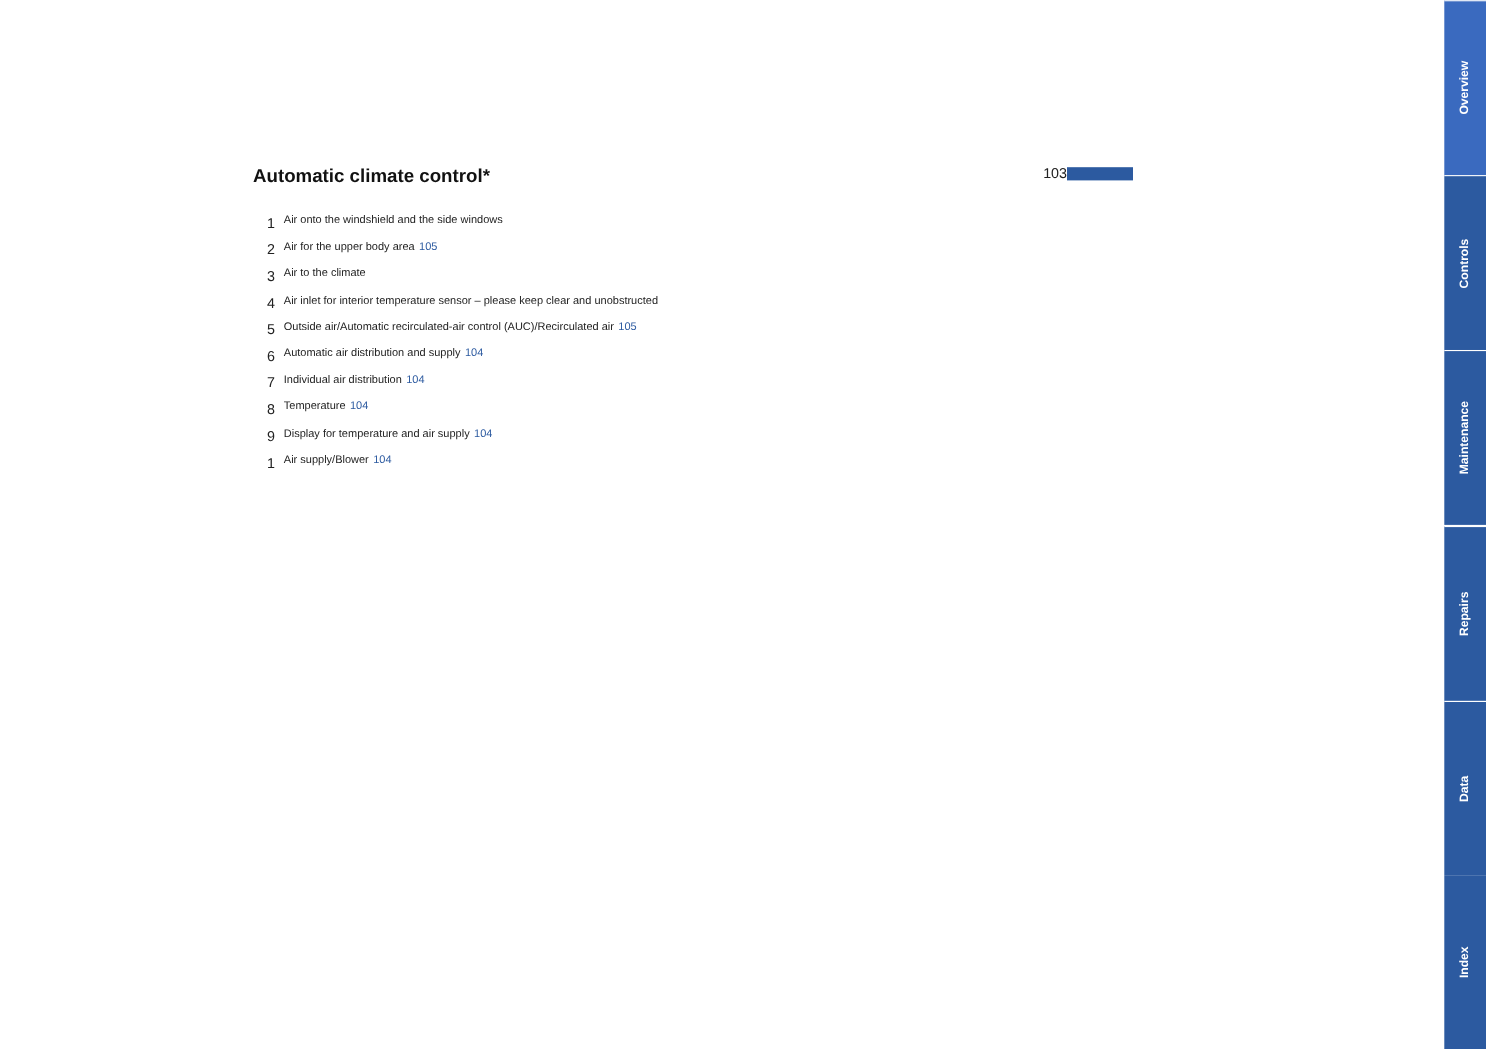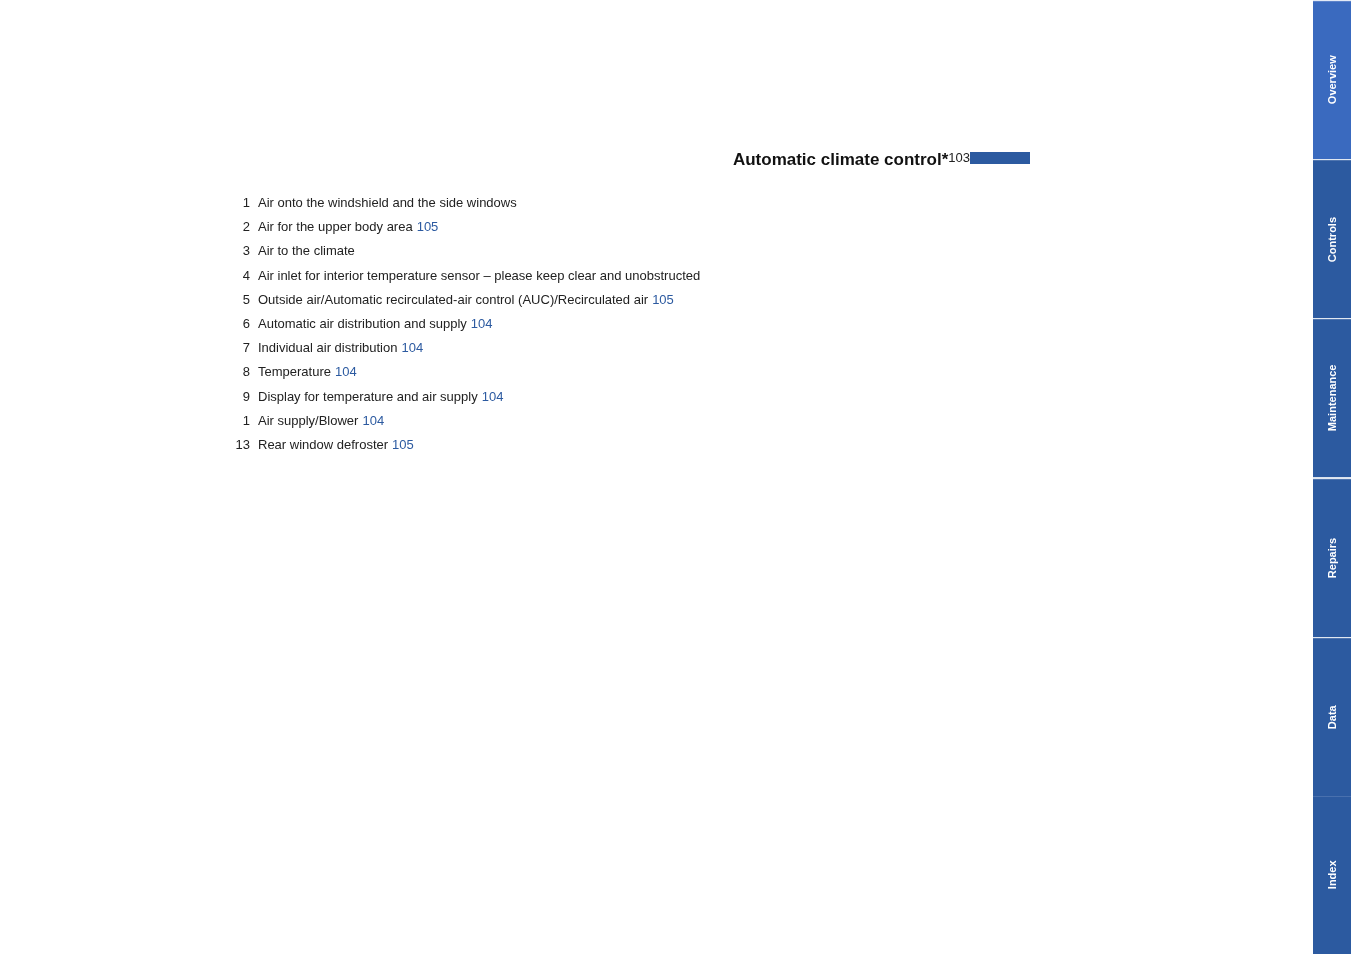--- a/index.html
+++ b/index.html
@@ -22,21 +22,21 @@
     .main-content {
       position: absolute;
       top: 150px;
       left: 230px;
       width: 800px;
     }
 
     .page-header {
       display: flex;
       align-items: flex-start;
-      justify-content: flex-end;
+      justify-content: space-between;
       margin-bottom: 20px;
       padding-bottom: 4px;
     }
 
     .page-title {
       font-size: 17px;
       font-weight: bold;
       color: #111111;
     }
 
@@ -73,21 +73,21 @@
       min-width: 28px;
       text-align: right;
       padding-right: 8px;
       color: #222222;
       font-size: 13px;
       flex-shrink: 0;
     }
 
     .item-text {
       color: #222222;
-      font-size: 13px;
+      font-size: 10px;
       flex: 1;
     }
 
     .item-link {
       color: #2c5aa0;
       margin-left: 4px;
       text-decoration: none;
     }
 
     
@@ -188,24 +188,20 @@
         <span class="item-text">Temperature<a class="item-link" href="#">104</a></span>
       </li>
       <li class="list-item">
         <span class="item-number">9</span>
         <span class="item-text">Display for temperature and air supply<a class="item-link" href="#">104</a></span>
       </li>
       <li class="list-item">
         <span class="item-number">1</span>
         <span class="item-text">Air supply/Blower<a class="item-link" href="#">104</a></span>
       </li>
-      <li class="list-item">
-        <span class="item-number">13</span>
-        <span class="item-text">Rear window defroster<a class="item-link" href="#">105</a></span>
-      </li>
     </ul>
 </div>
 
 <div class="right-sidebar" id="sidebar-container">
 <div class="sidebar-tab overview">Overview</div>
     <div class="sidebar-tab controls">Controls</div>
     <div class="sidebar-tab maintenance">Maintenance</div>
     <div class="sidebar-tab repairs">Repairs</div>
     <div class="sidebar-tab data">Data</div>
     <div class="sidebar-tab index">Index</div>

